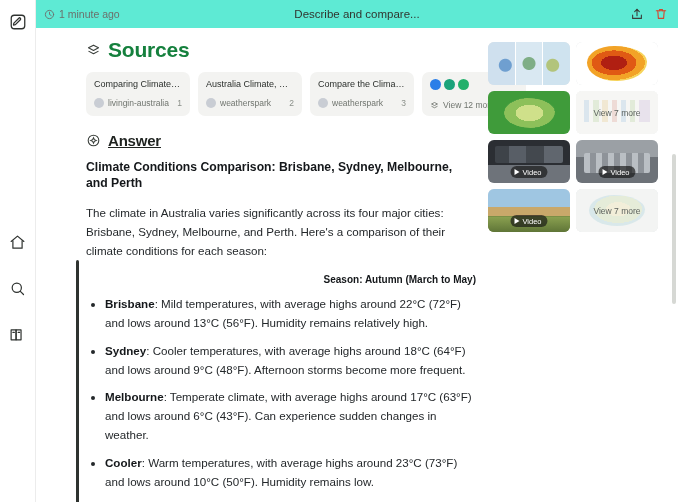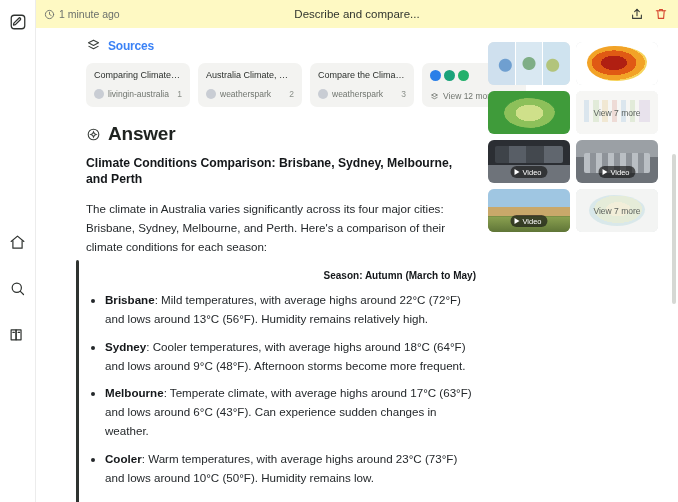--- a/index.html
+++ b/index.html
@@ -57,21 +57,21 @@
     min-width: 0;
   }
 
   
   .topbar {
     height: 28px;
     flex: 0 0 28px;
     display: flex;
     align-items: center;
     padding: 0 10px 0 8px;
-    background: #fef9c3;
+    background: #5eead4;
     position: relative;
   }
   .time-pill {
     display: flex;
     align-items: center;
     gap: 4px;
     font-size: 10.5px;
     color: #6b706c;
   }
   .clock-ic { width: 11px; height: 11px; }
@@ -117,24 +117,24 @@
 
   
   .sec-head {
     display: flex;
     align-items: center;
     gap: 7px;
     margin: 2px 0 10px 0;
   }
   .sec-head h2 {
     margin: 0;
-    font-size: 12px;
+    font-size: 21px;
     font-weight: 700;
     letter-spacing: -0.2px;
-    color: #3b82f6;
+    color: #15803d;
   }
   .sec-ic { width: 15px; height: 15px; color: #3a3f3b; }
 
   
   .sources {
     display: flex;
     gap: 8px;
     margin-bottom: 16px;
   }
   .src-card {
@@ -210,23 +210,24 @@
 
   
   .ans-head {
     display: flex;
     align-items: center;
     gap: 7px;
     margin: 0 0 10px 0;
   }
   .ans-head h2 {
     margin: 0;
-    font-size: 19px;
+    font-size: 15px;
     font-weight: 700;
     letter-spacing: -0.2px;
+    text-decoration: underline;
   }
   .ans-title {
     font-size: 12.2px;
     font-weight: 700;
     color: #14171a;
     margin: 0 0 12px 0;
     line-height: 1.35;
   }
   .para {
     font-size: 11.6px;

